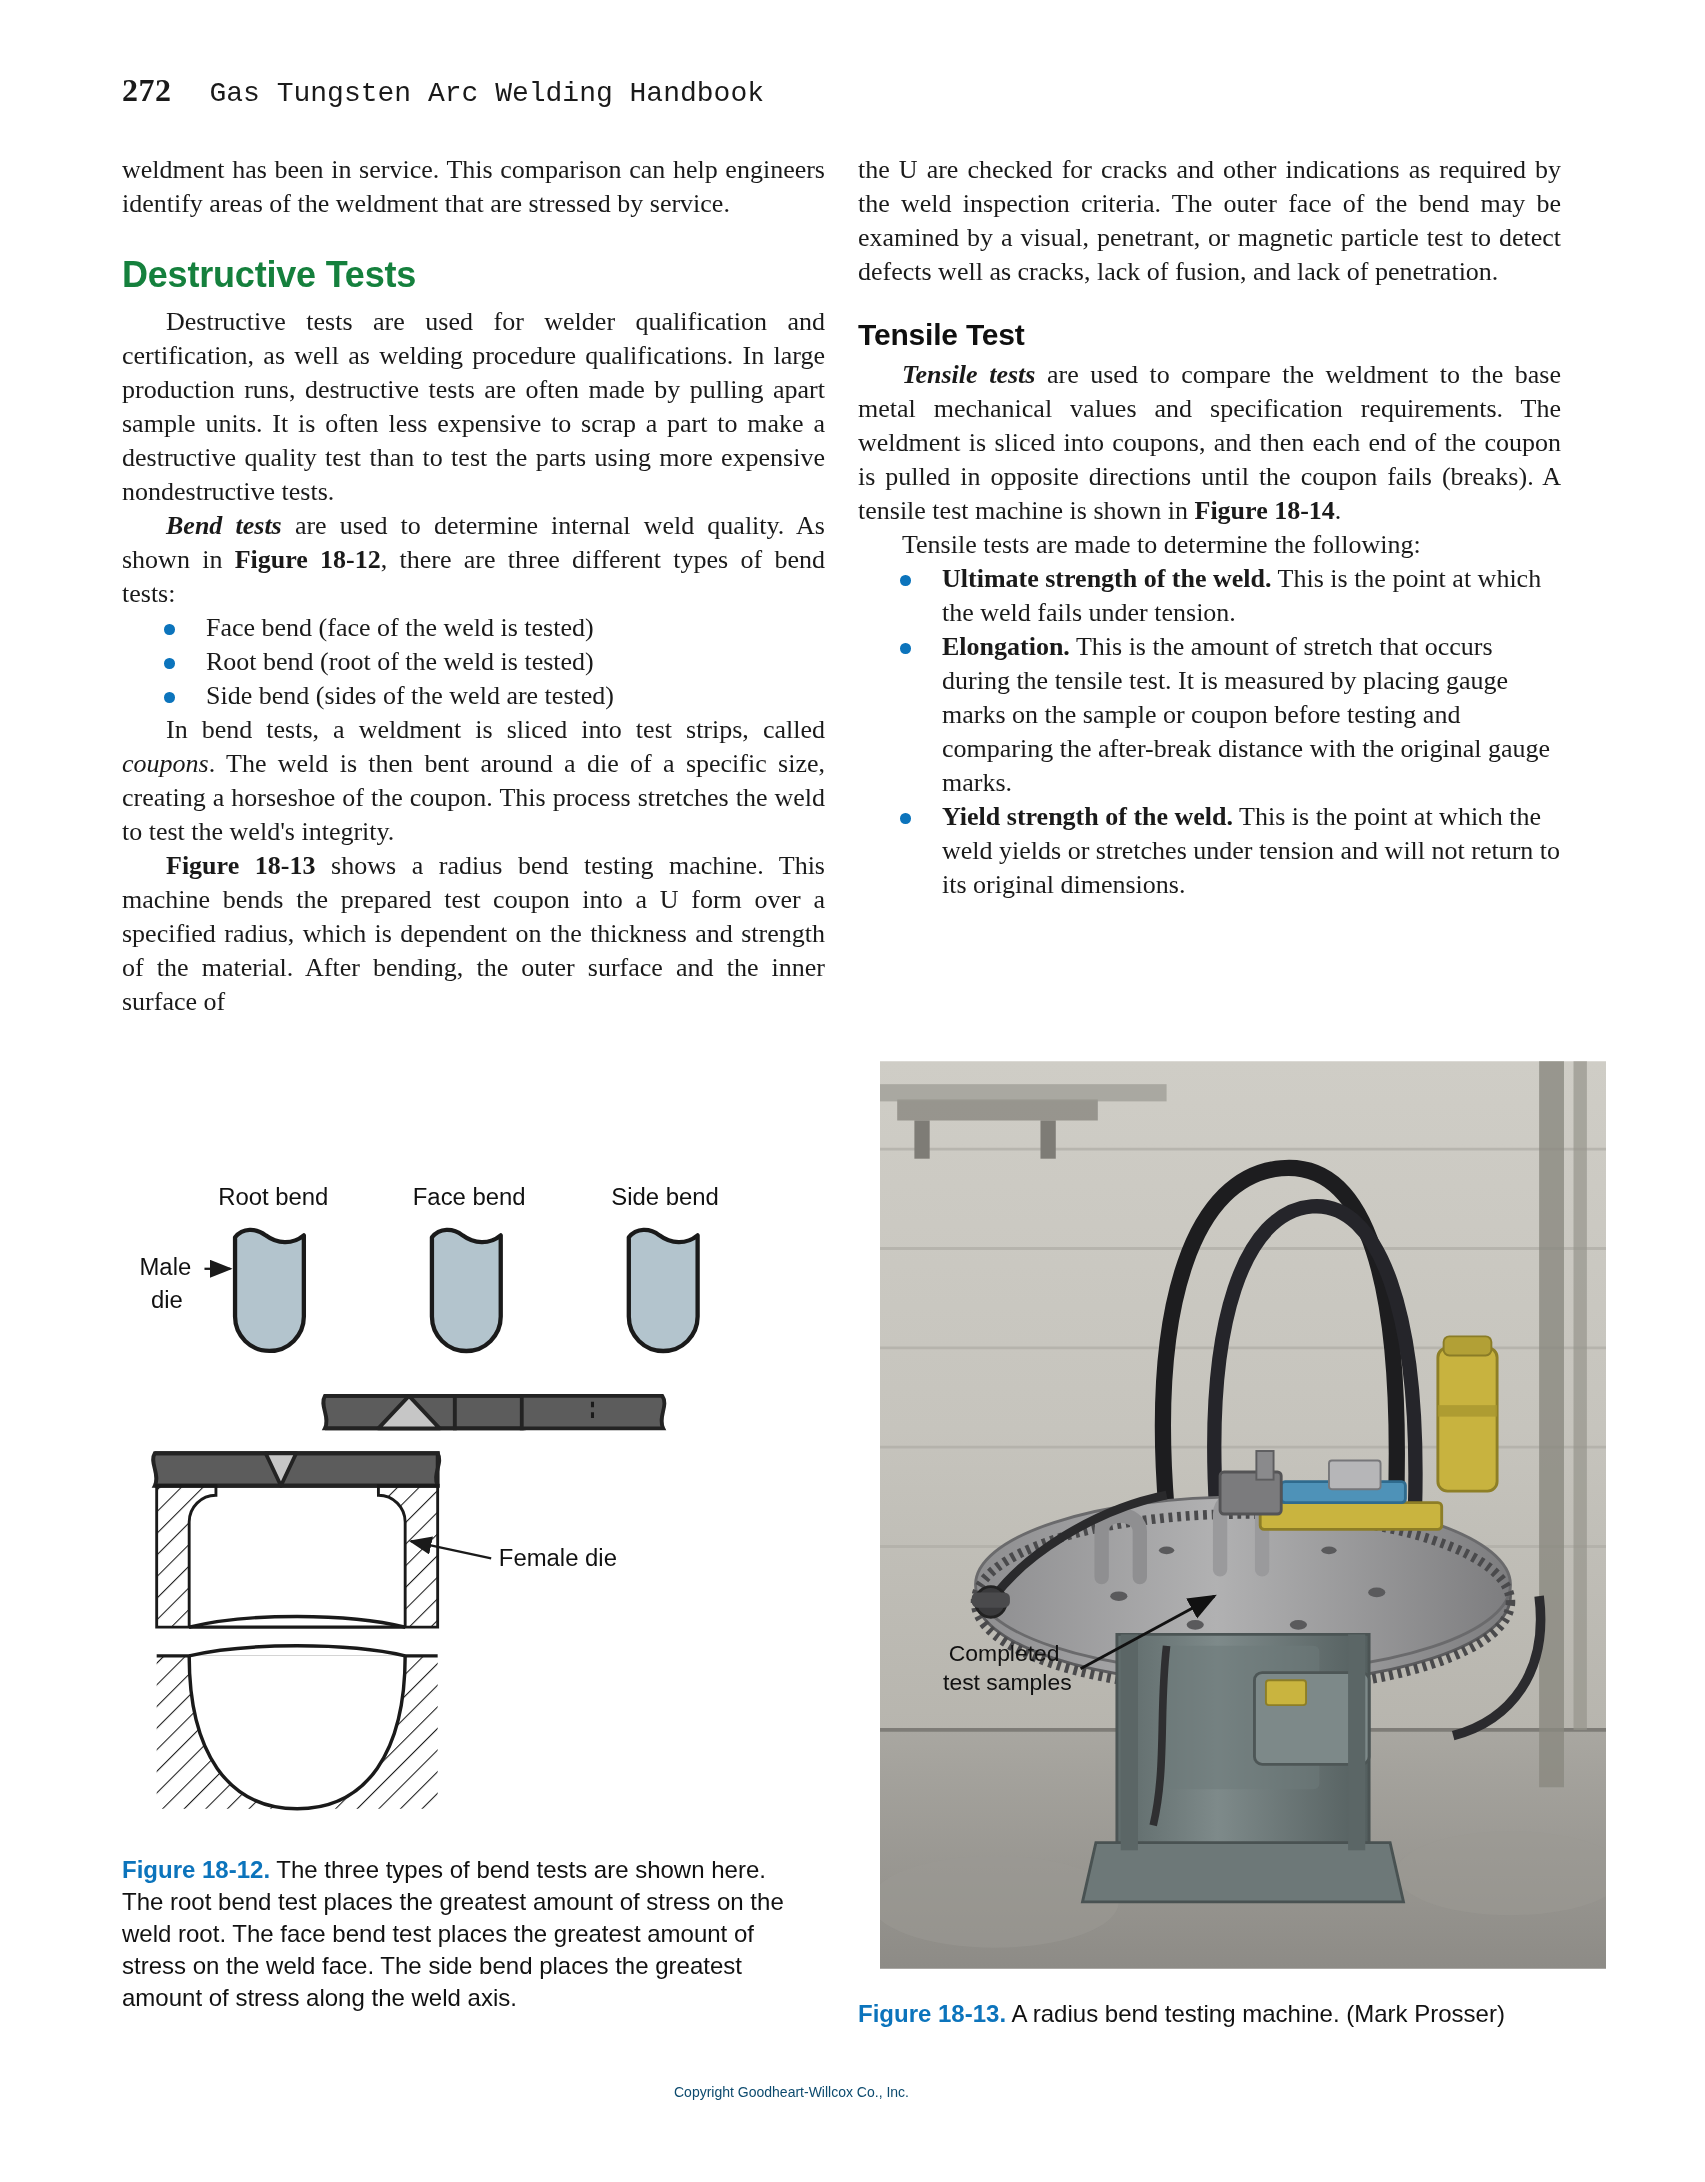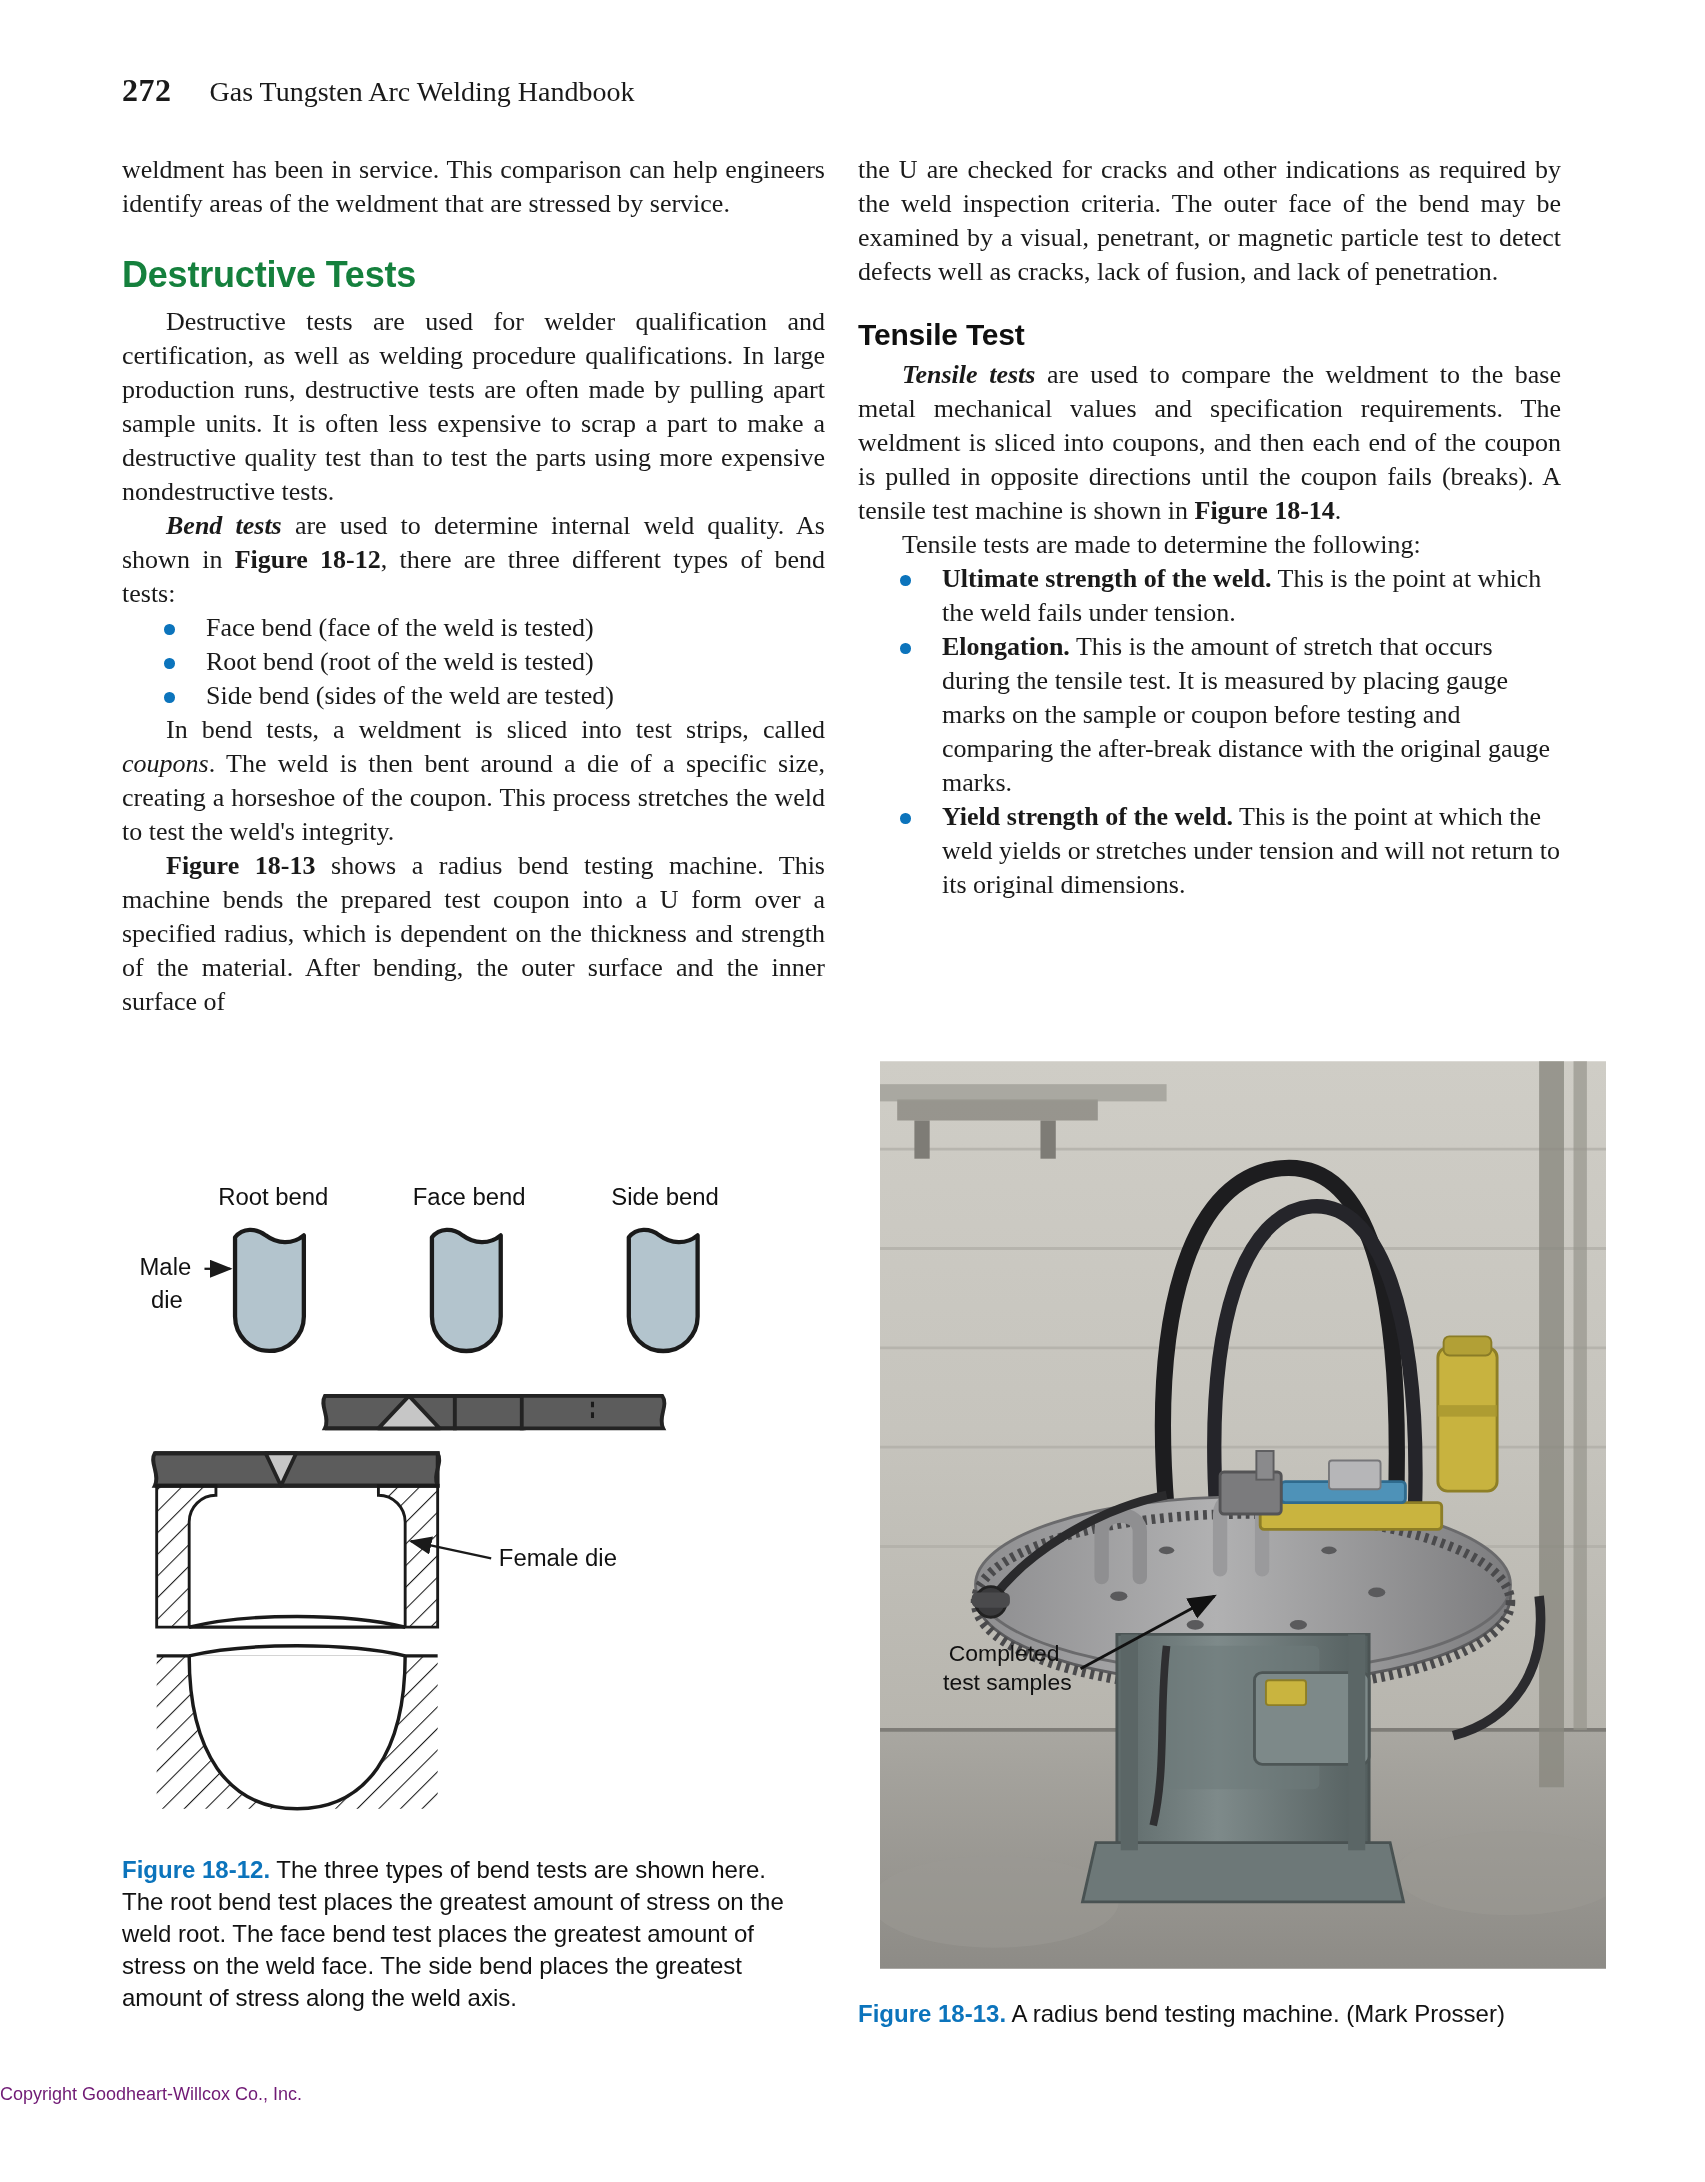--- a/index.html
+++ b/index.html
@@ -3,21 +3,21 @@
 <meta charset="utf-8">
 <style>
   html,body{margin:0;padding:0;background:#fff;}
   body{width:1705px;height:2182px;position:relative;
        font-family:"Liberation Serif",serif;color:#1a1a1a;}
   .page{position:absolute;inset:0;}
 
   
   .runhead{position:absolute;left:122px;top:72px;display:flex;align-items:baseline;gap:38px;}
   .folio{font-family:"Liberation Serif",serif;font-weight:bold;font-size:32px;letter-spacing:0.5px;}
-  .booktitle{font-family:Liberation Serif, serif;font-size:28px;}
+  .booktitle{font-family:Liberation Mono, monospace;font-size:28px;}
 
   
   .col{position:absolute;top:153px;width:703px;}
   .col-left{left:122px;}
   .col-right{left:858px;}
 
   p.body{margin:0 0 0 0;font-size:26px;line-height:34px;text-align:justify;
          text-justify:inter-word;hyphens:none;}
   p.indent{text-indent:44px;}
   .h2{font-family:"Liberation Sans",sans-serif;font-weight:bold;font-size:36px;
@@ -40,22 +40,22 @@
   .fig12 svg{display:block;}
 
   
   .cap{font-family:"Liberation Sans",sans-serif;font-size:24px;line-height:32px;color:#111;}
   .cap .lbl{color:#0C74BC;font-weight:bold;}
   .cap12{position:absolute;left:122px;top:1854px;width:674px;}
   .cap13{position:absolute;left:858px;top:1998px;width:726px;}
 
   
   .photo{position:absolute;left:858px;top:1061px;width:726px;height:908px;overflow:hidden;padding-left:22px;}
-  .copyright{position:absolute;left:0;top:2084px;width:1583px;text-align:left;
-             font-family:"Liberation Sans",sans-serif;font-size:18px;color:#701a75;}
+  .copyright{position:absolute;left:0;top:2084px;width:1583px;text-align:center;
+             font-family:"Liberation Sans",sans-serif;font-size:14px;color:#0c4a6e;}
 </style>
 </head>
 <body>
 
 <div class="page">
 
   <div class="runhead">
     <span class="folio">272</span>
     <span class="booktitle">Gas Tungsten Arc Welding Handbook</span>
   </div>

